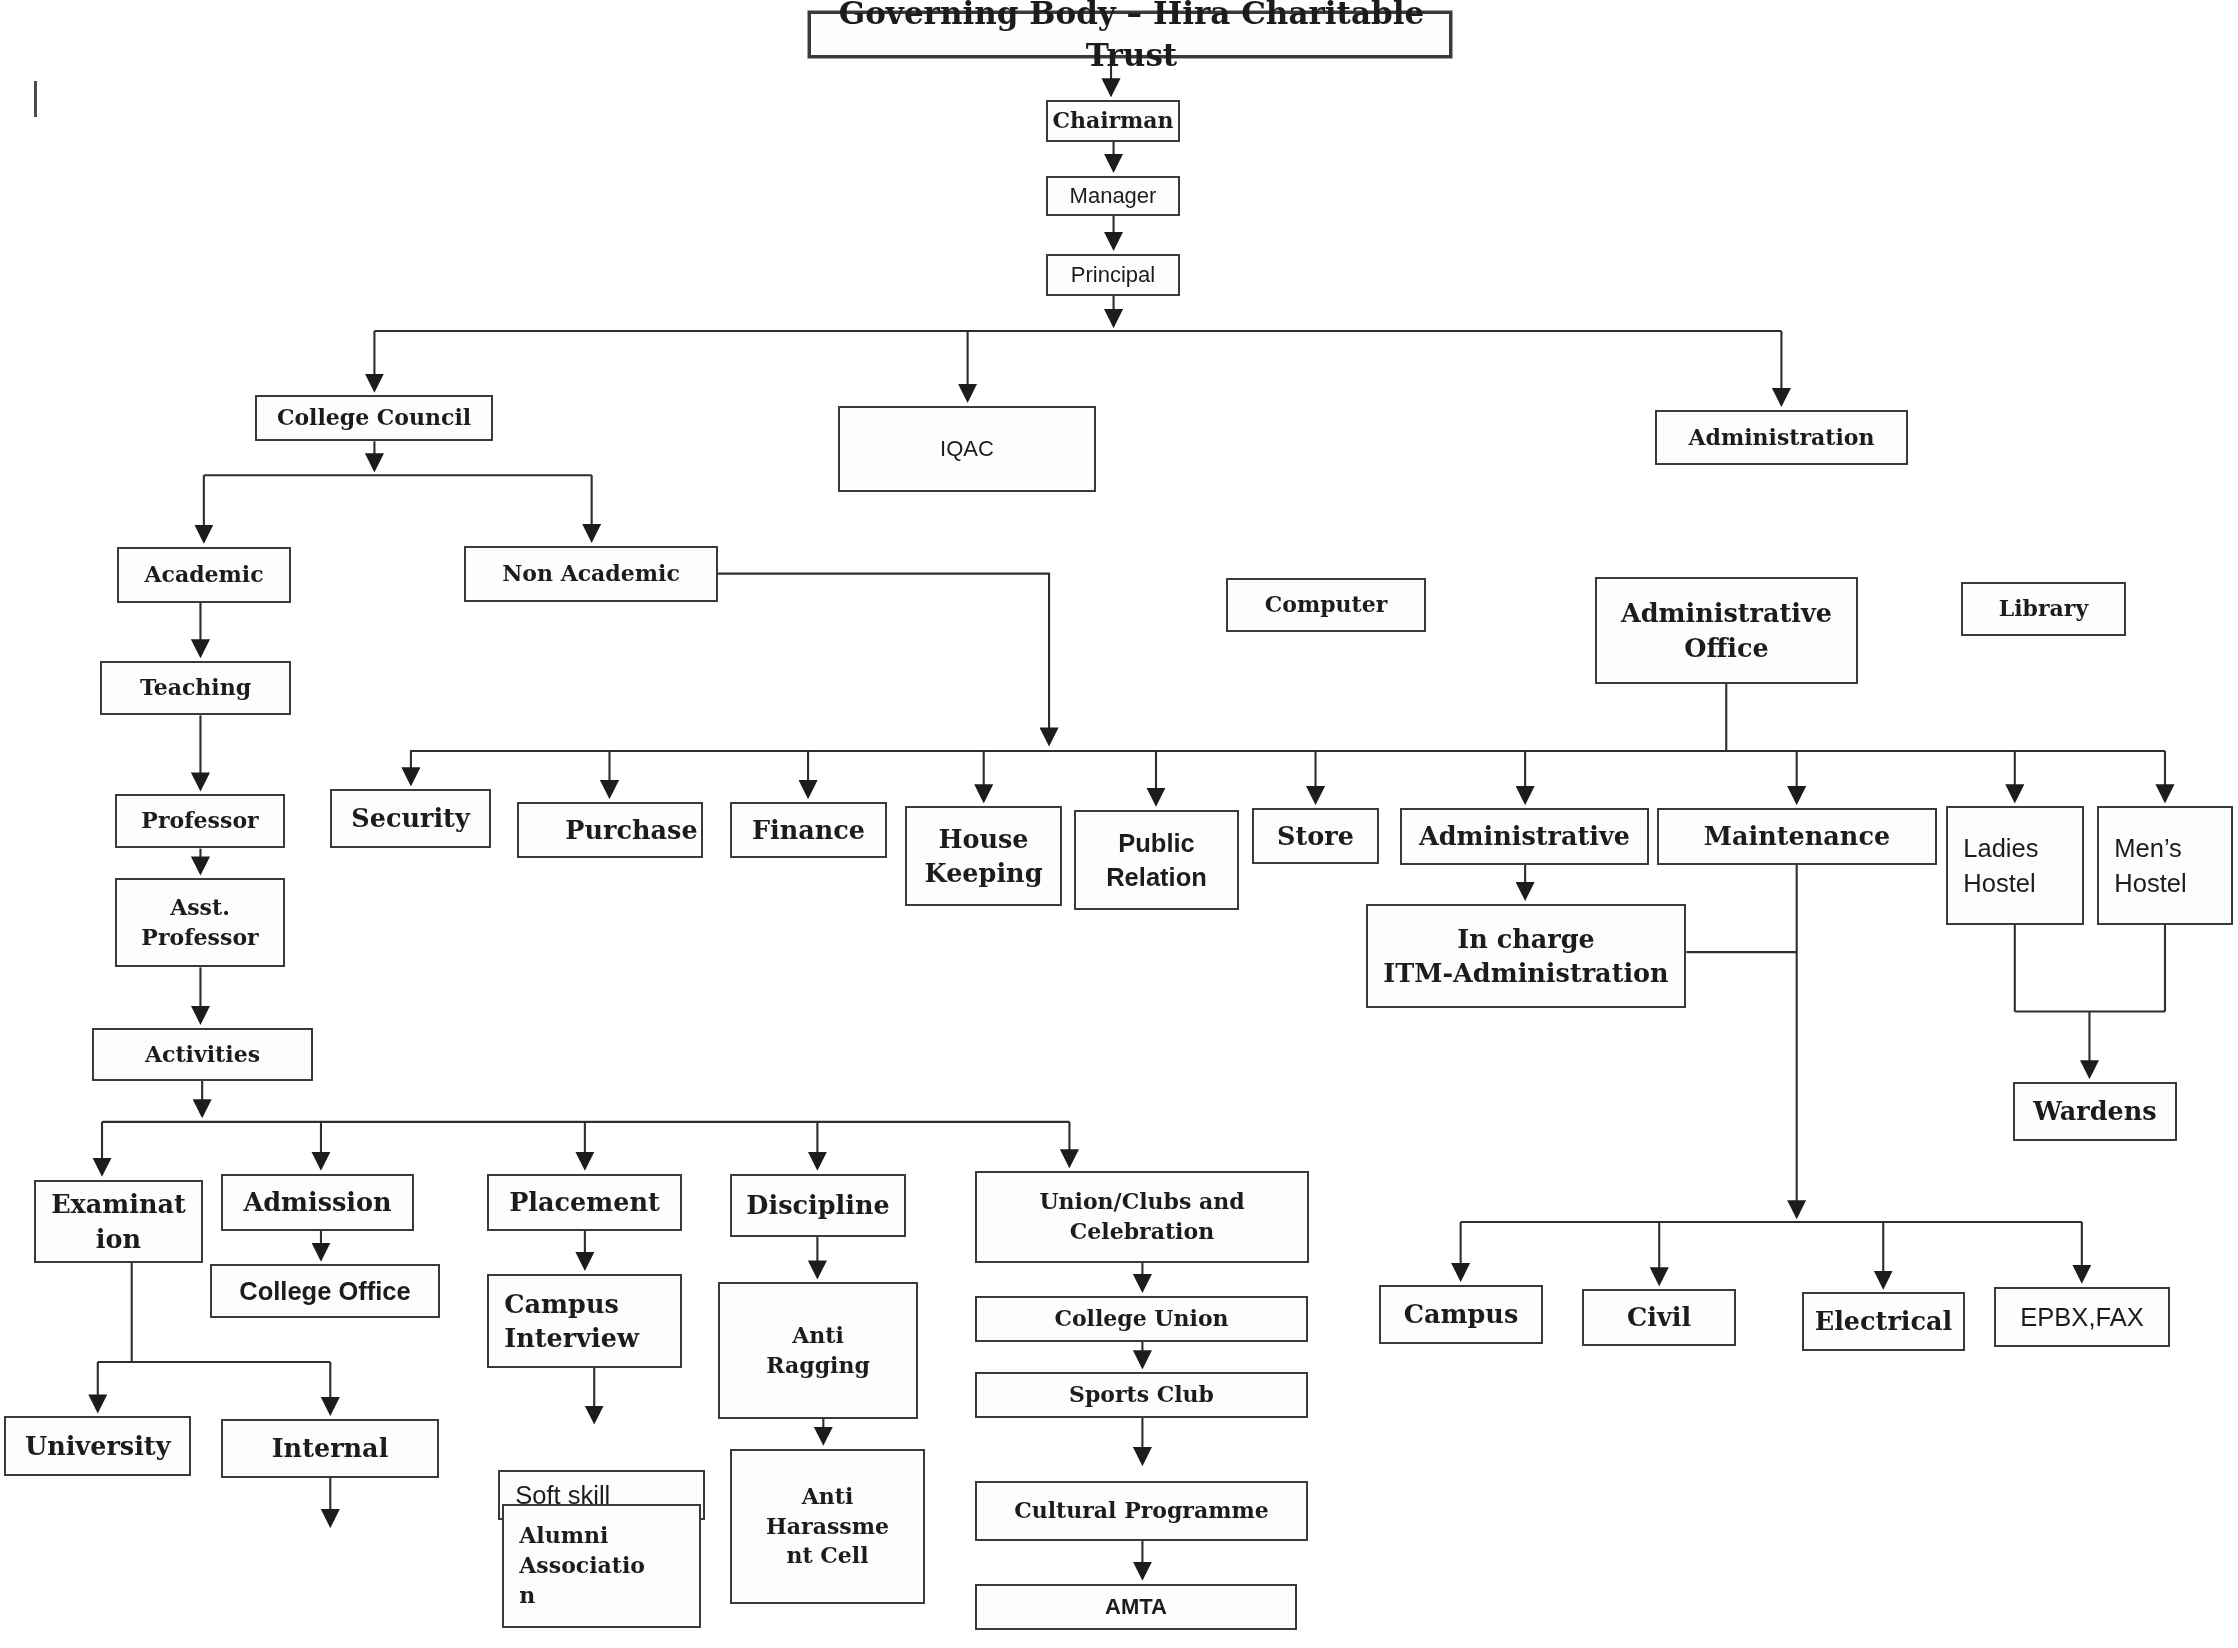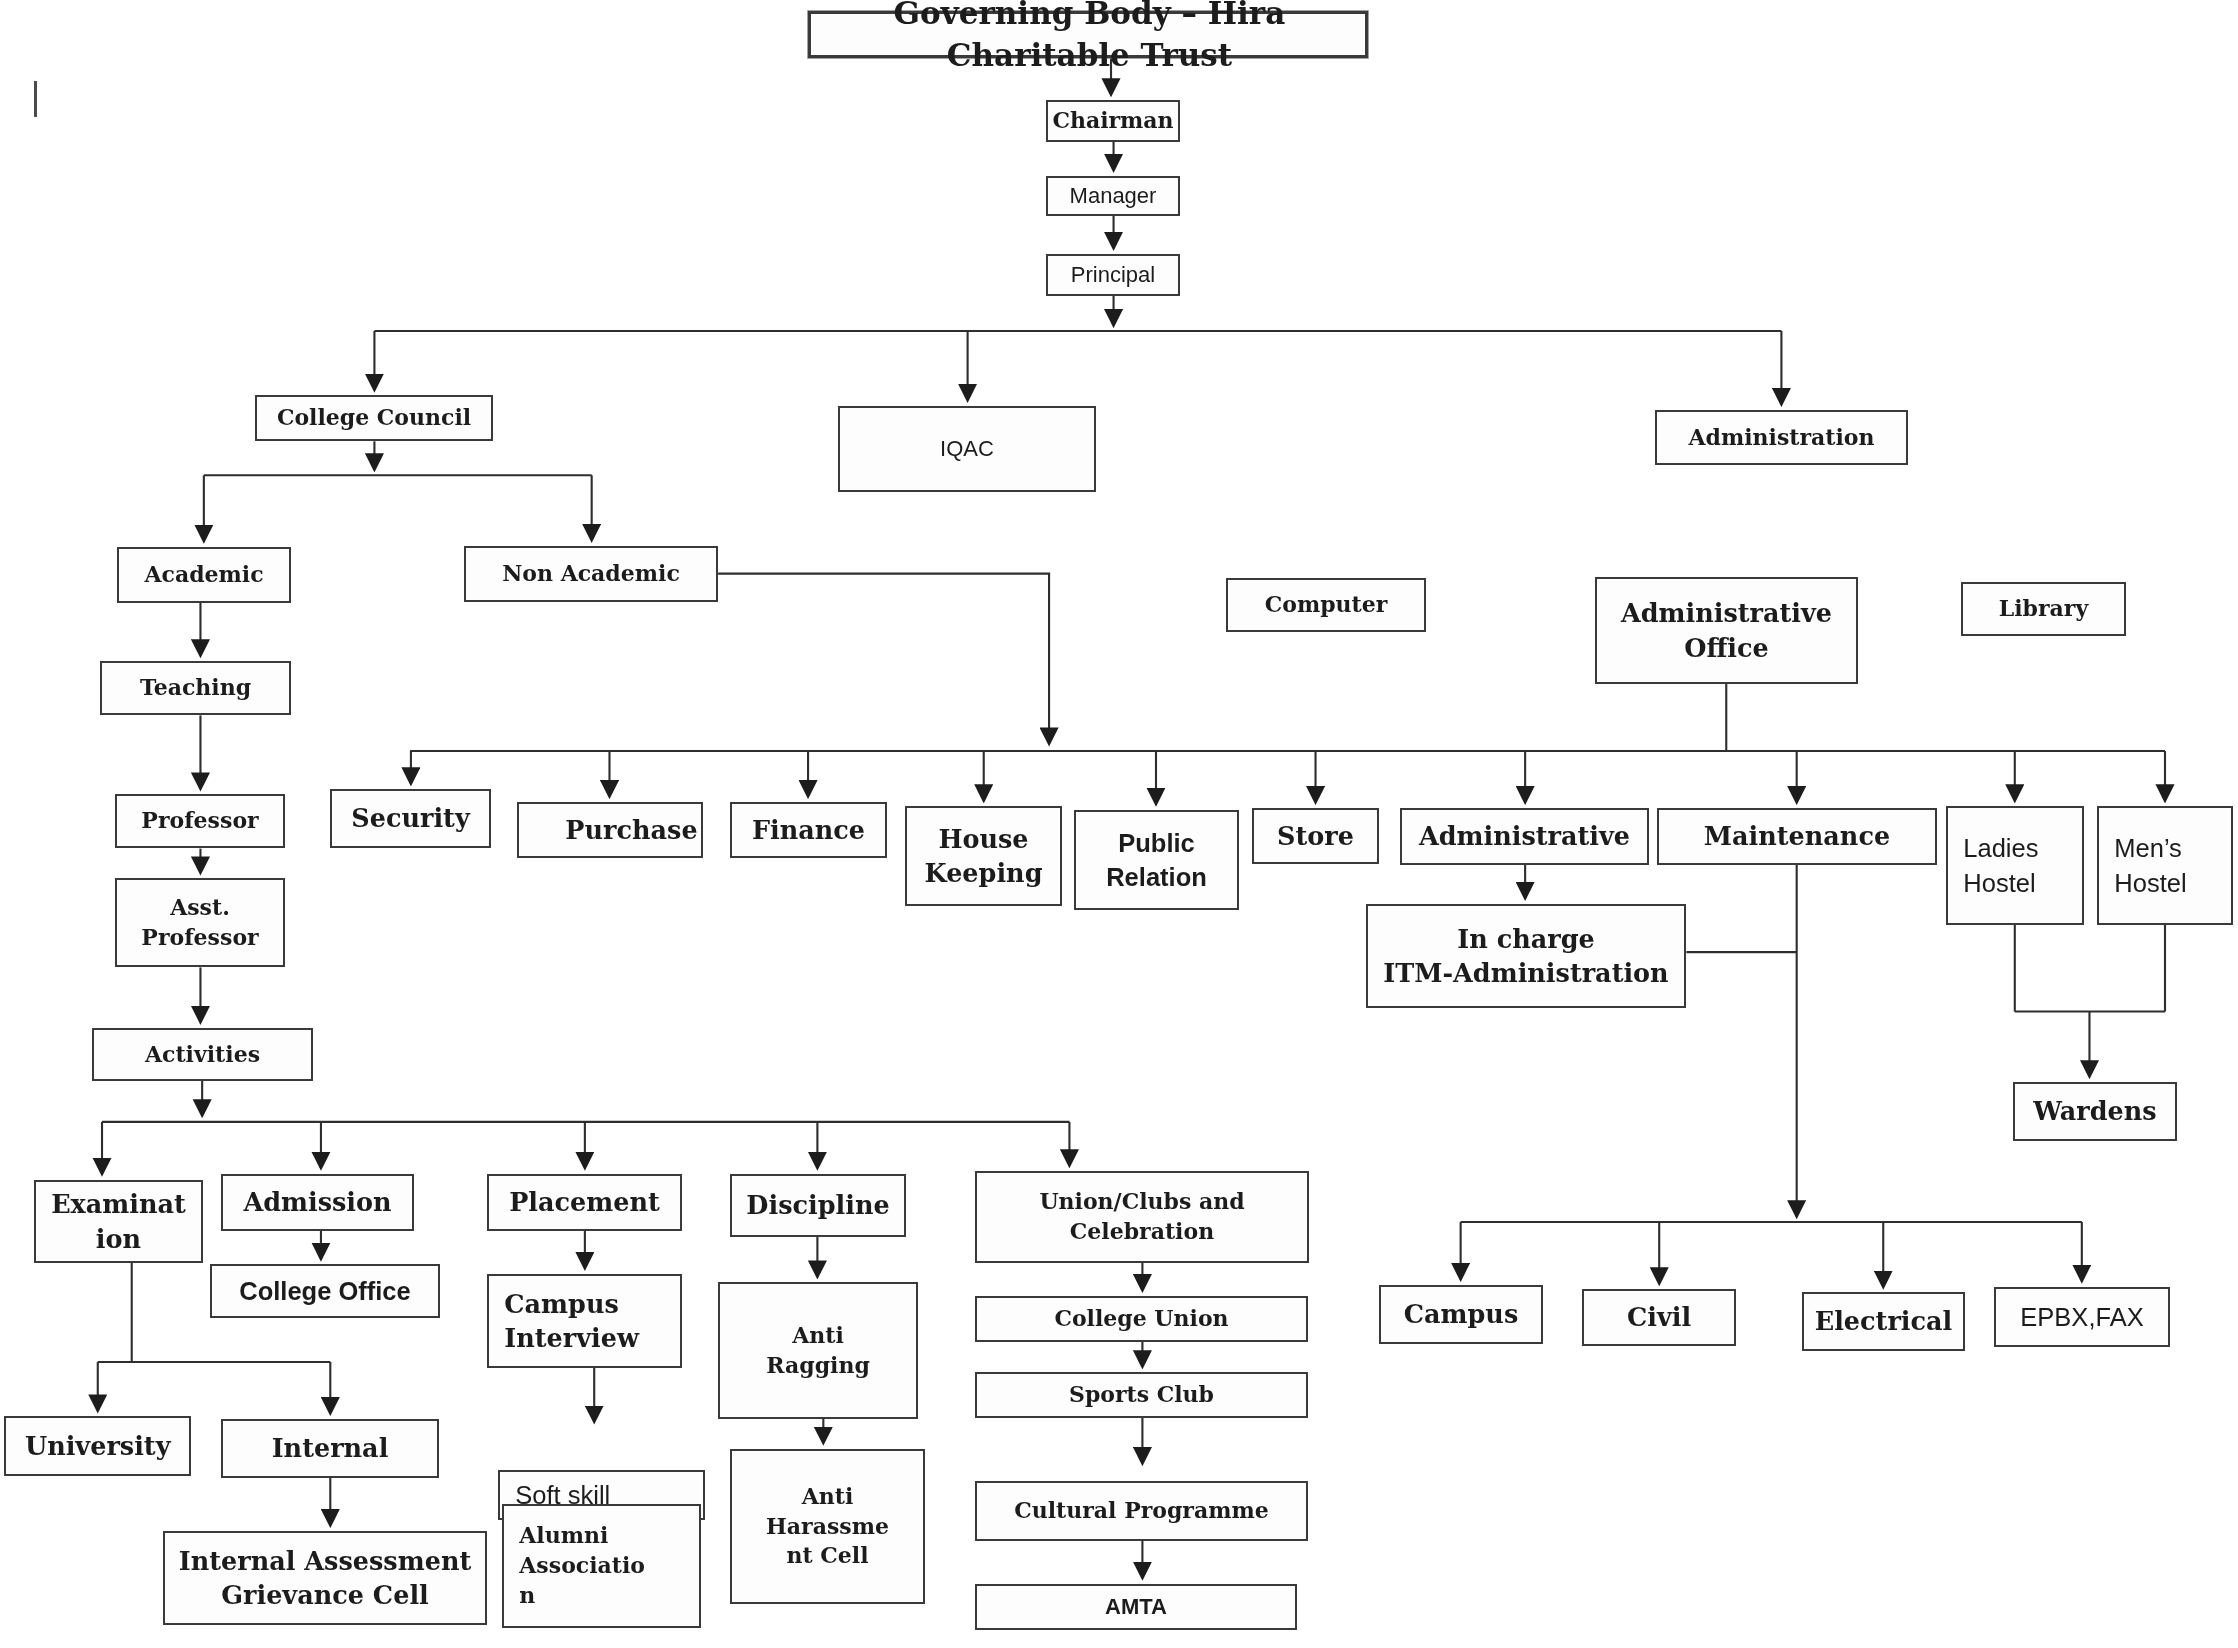--- a/index.html
+++ b/index.html
@@ -119,21 +119,21 @@
 
       <line x1="2374" y1="1090" x2="2374" y2="1192"></line>
       <line x1="2551" y1="1090" x2="2551" y2="1192"></line>
       <line x1="2374" y1="1192" x2="2551" y2="1192"></line>
       <line x1="2462" y1="1192" x2="2462" y2="1268" marker-end="url(#arw)"></line>
     </g>
   </svg>
 
   <div class="stray" style="left:34px;top:81px;width:3.4px;height:36px;"></div>
 
-  <div class="node title" style="left:808px;top:11px;width:560px;height:47px;padding-left:8px;">Governing Body – Hira Charitable Trust</div>
+  <div class="node title" style="left:808px;top:11px;width:644px;height:47px;padding-left:8px;">Governing Body – Hira Charitable Trust</div>
   <div class="node fs-sm" style="left:1046px;top:100px;width:134px;height:42px;">Chairman</div>
   <div class="node sans normal fs-sm" style="left:1046px;top:176px;width:134px;height:40px;">Manager</div>
   <div class="node sans normal fs-sm" style="left:1046px;top:254px;width:134px;height:42px;">Principal</div>
 
   <div class="node" style="left:255px;top:395px;width:238px;height:46px;">College Council</div>
   <div class="node sans normal" style="left:838px;top:406px;width:258px;height:86px;">IQAC</div>
   <div class="node" style="left:1655px;top:410px;width:253px;height:55px;">Administration</div>
 
   <div class="node" style="left:117px;top:547px;width:174px;height:56px;">Academic</div>
   <div class="node" style="left:464px;top:546px;width:254px;height:56px;">Non Academic</div>
@@ -187,22 +187,20 @@
 
   <div class="node" style="left:975px;top:1171px;width:334px;height:92px;">Union/Clubs and
 Celebration</div>
   <div class="node" style="left:975px;top:1296px;width:333px;height:46px;">College Union</div>
   <div class="node" style="left:975px;top:1372px;width:333px;height:46px;">Sports Club</div>
   <div class="node" style="left:975px;top:1469px;width:333px;height:60px;margin-top:12px;">Cultural Programme</div>
   <div class="node sans" style="left:975px;top:1584px;width:322px;height:46px;">AMTA</div>
 
   <div class="node fs-md" style="left:4.2px;top:1416px;width:187px;height:60px;">University</div>
   <div class="node fs-md" style="left:221px;top:1419px;width:218px;height:59px;">Internal</div>
-  <div class="node fs-md" style="left:163px;top:1531px;width:324px;height:94px;">Internal Assessment
-Grievance Cell</div>
 
   <div class="node fs-md" style="left:1379px;top:1285px;width:164px;height:59px;">Campus</div>
   <div class="node fs-md" style="left:1582px;top:1289px;width:154px;height:57px;">Civil</div>
   <div class="node fs-md" style="left:1802px;top:1292px;width:163px;height:59px;">Electrical</div>
   <div class="node sans normal fs-md" style="left:1994px;top:1287px;width:176px;height:60px;">EPBX,FAX</div>
 
 </div>
 
 
 </body></html>

